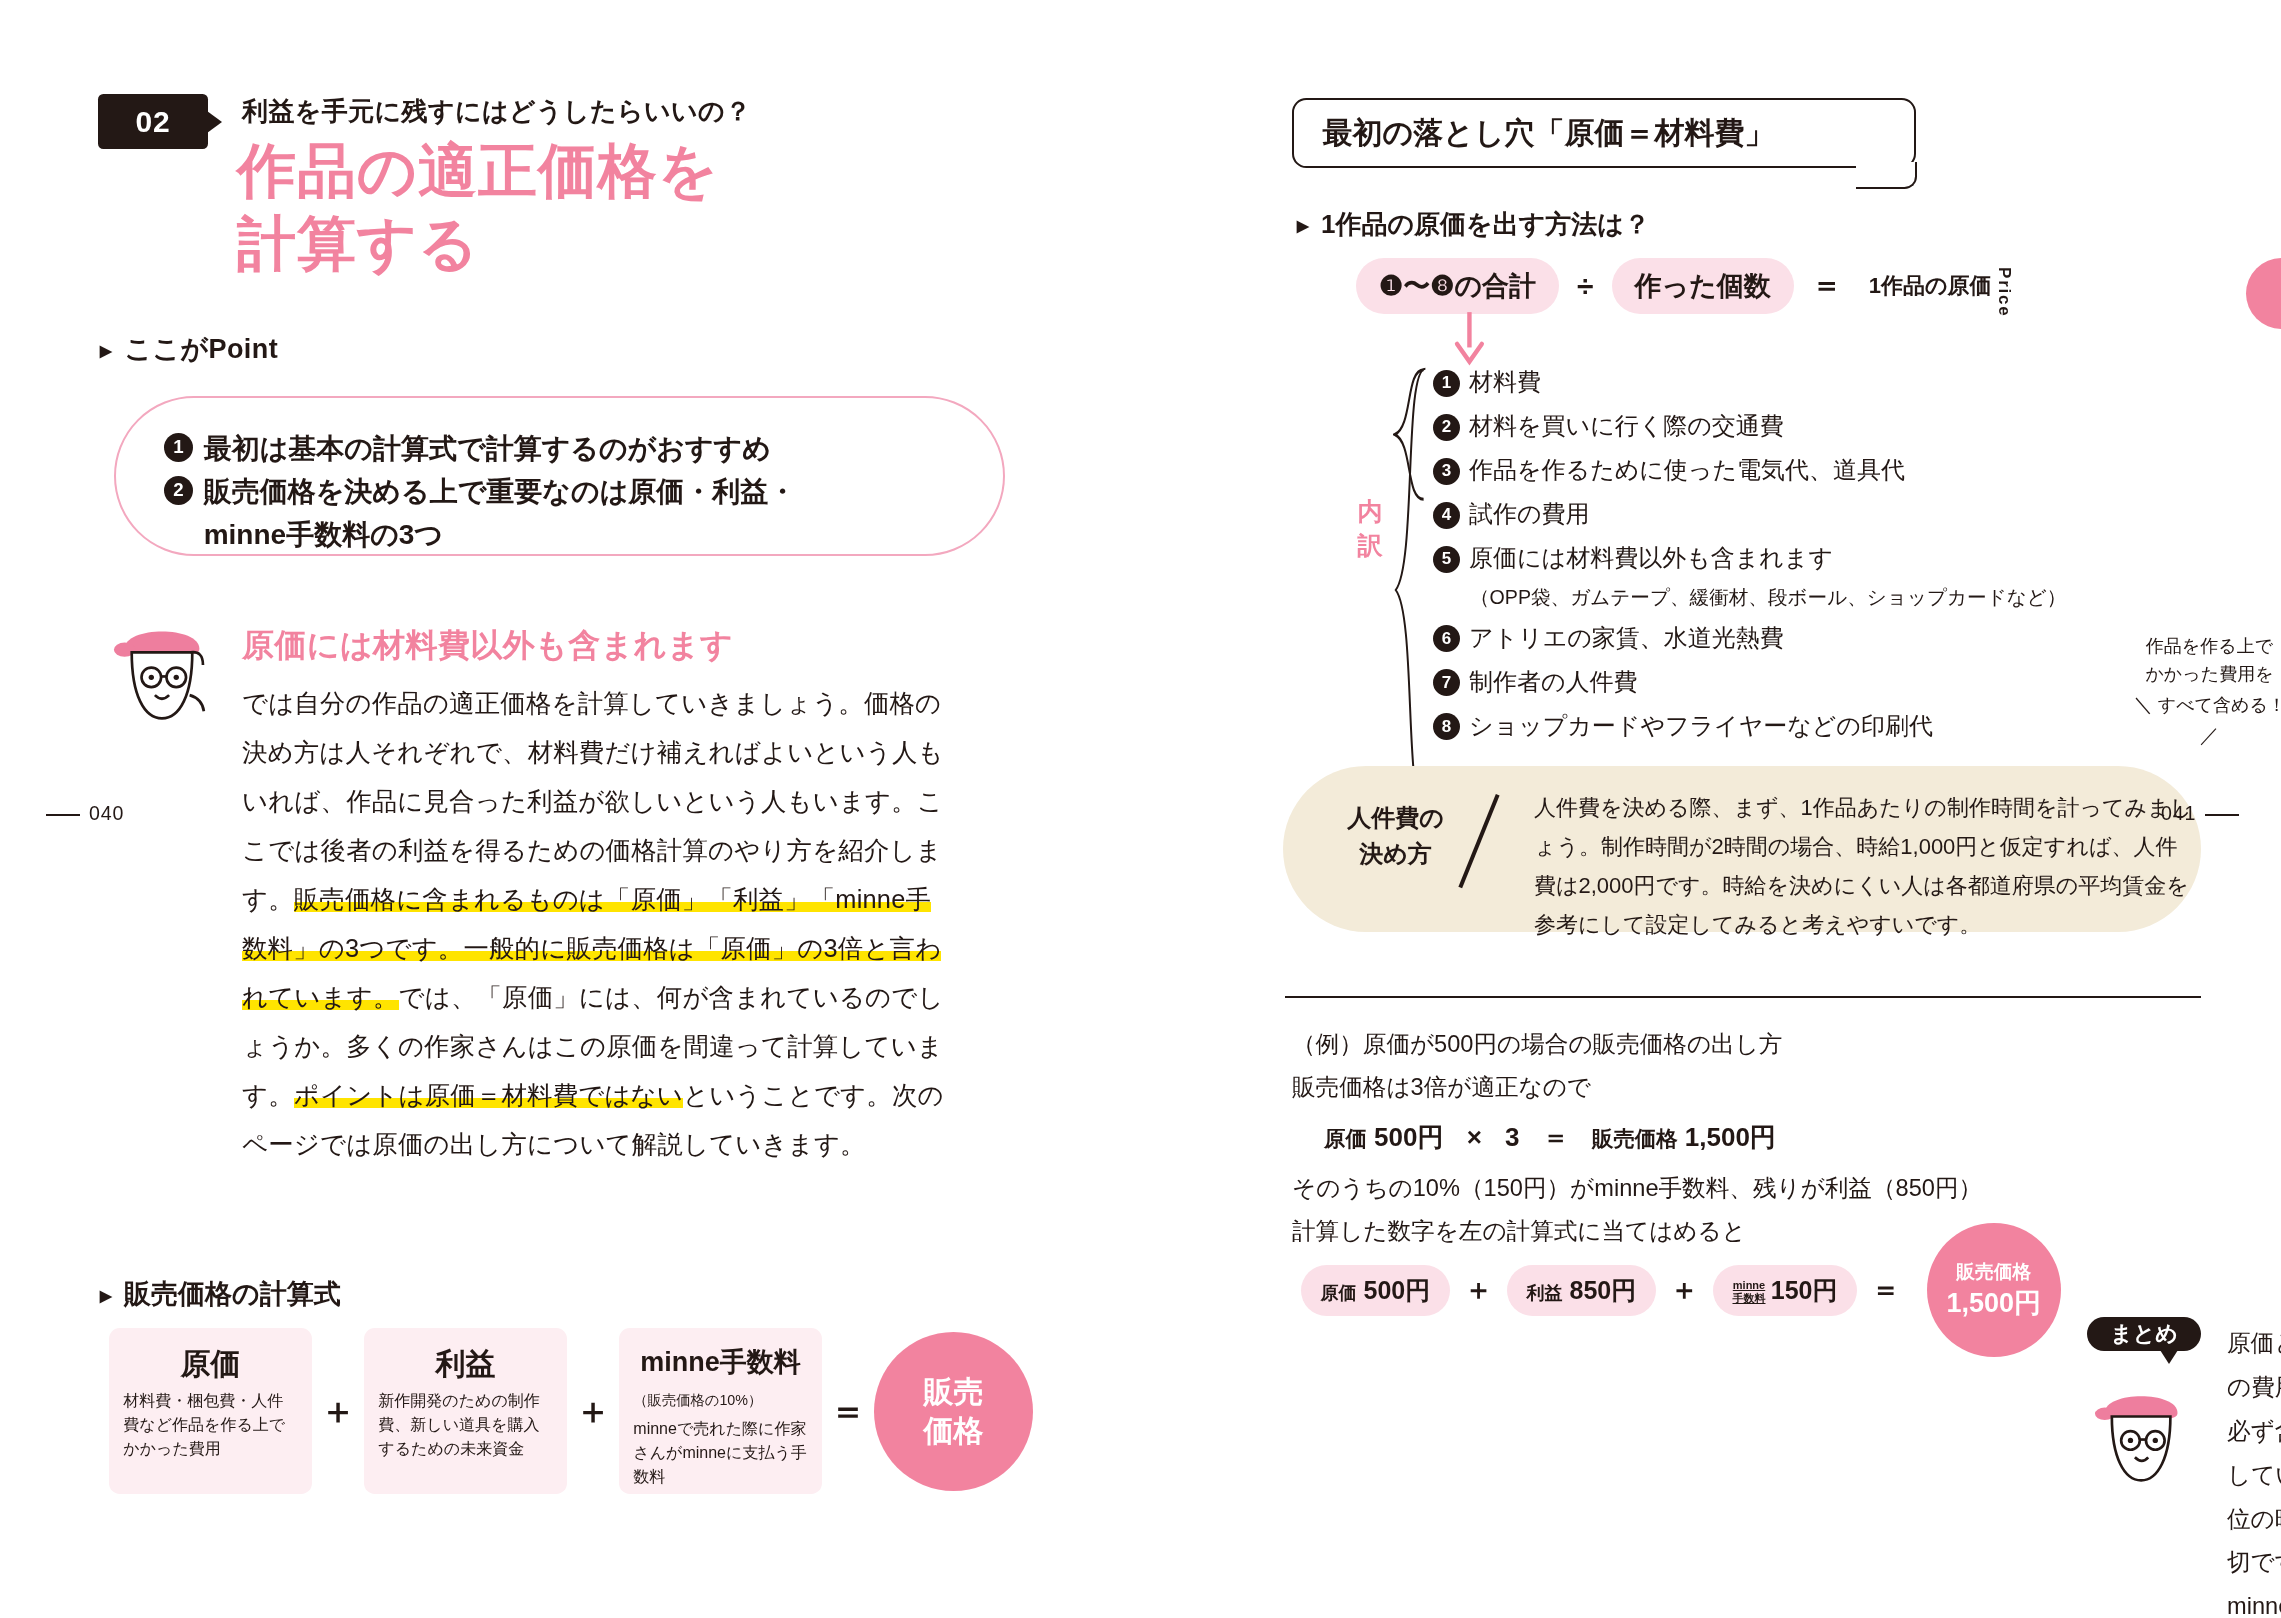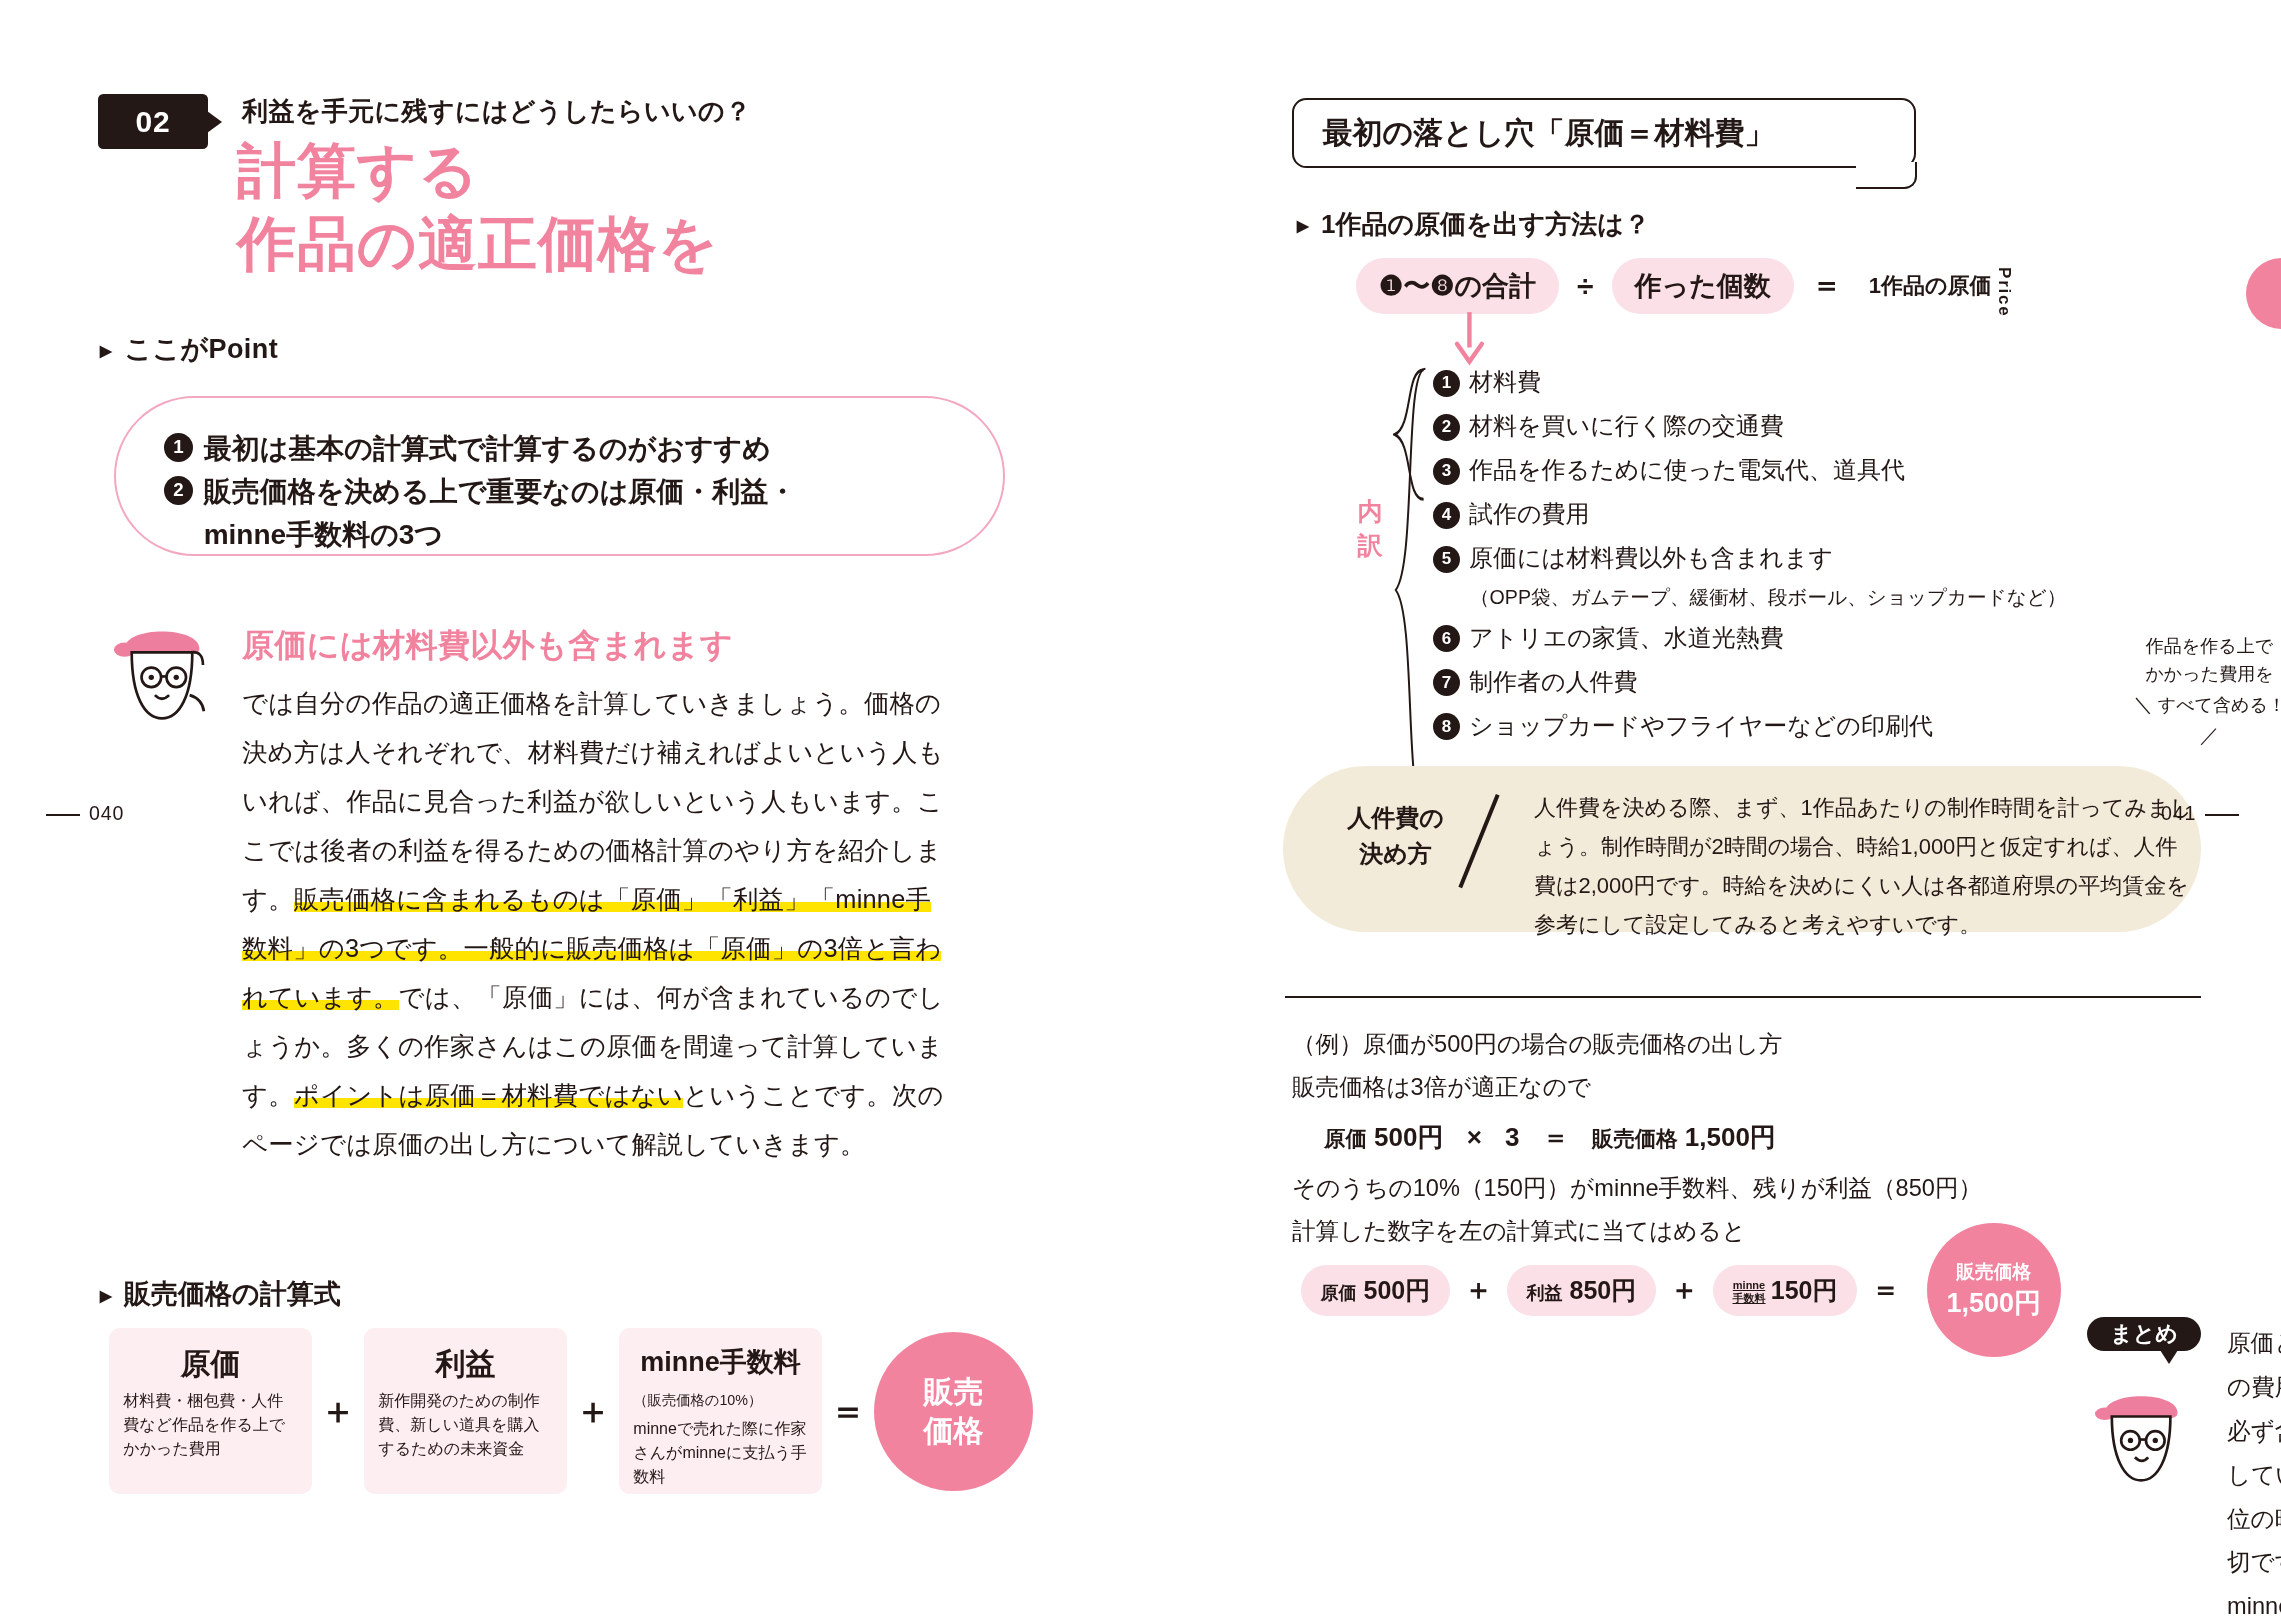--- a/index.html
+++ b/index.html
@@ -241,22 +241,22 @@
 
   <div class="left-page">
 
     <div class="chapter-tag">
       <span>02</span>
     </div>
 
     <div class="kicker">利益を手元に残すにはどうしたらいいの？</div>
 
     <div class="headline">
+      <div>作品の適正価格を</div>
       <div>計算する</div>
-      <div>作品の適正価格を</div>
     </div>
 
     <div class="point-head">
       <span class="tri"></span><span>ここがPoint</span>
     </div>
 
     <div class="callout">
       <div class="callout-inner">
         <div class="callout-line">
           <span class="num-circle">1</span>

